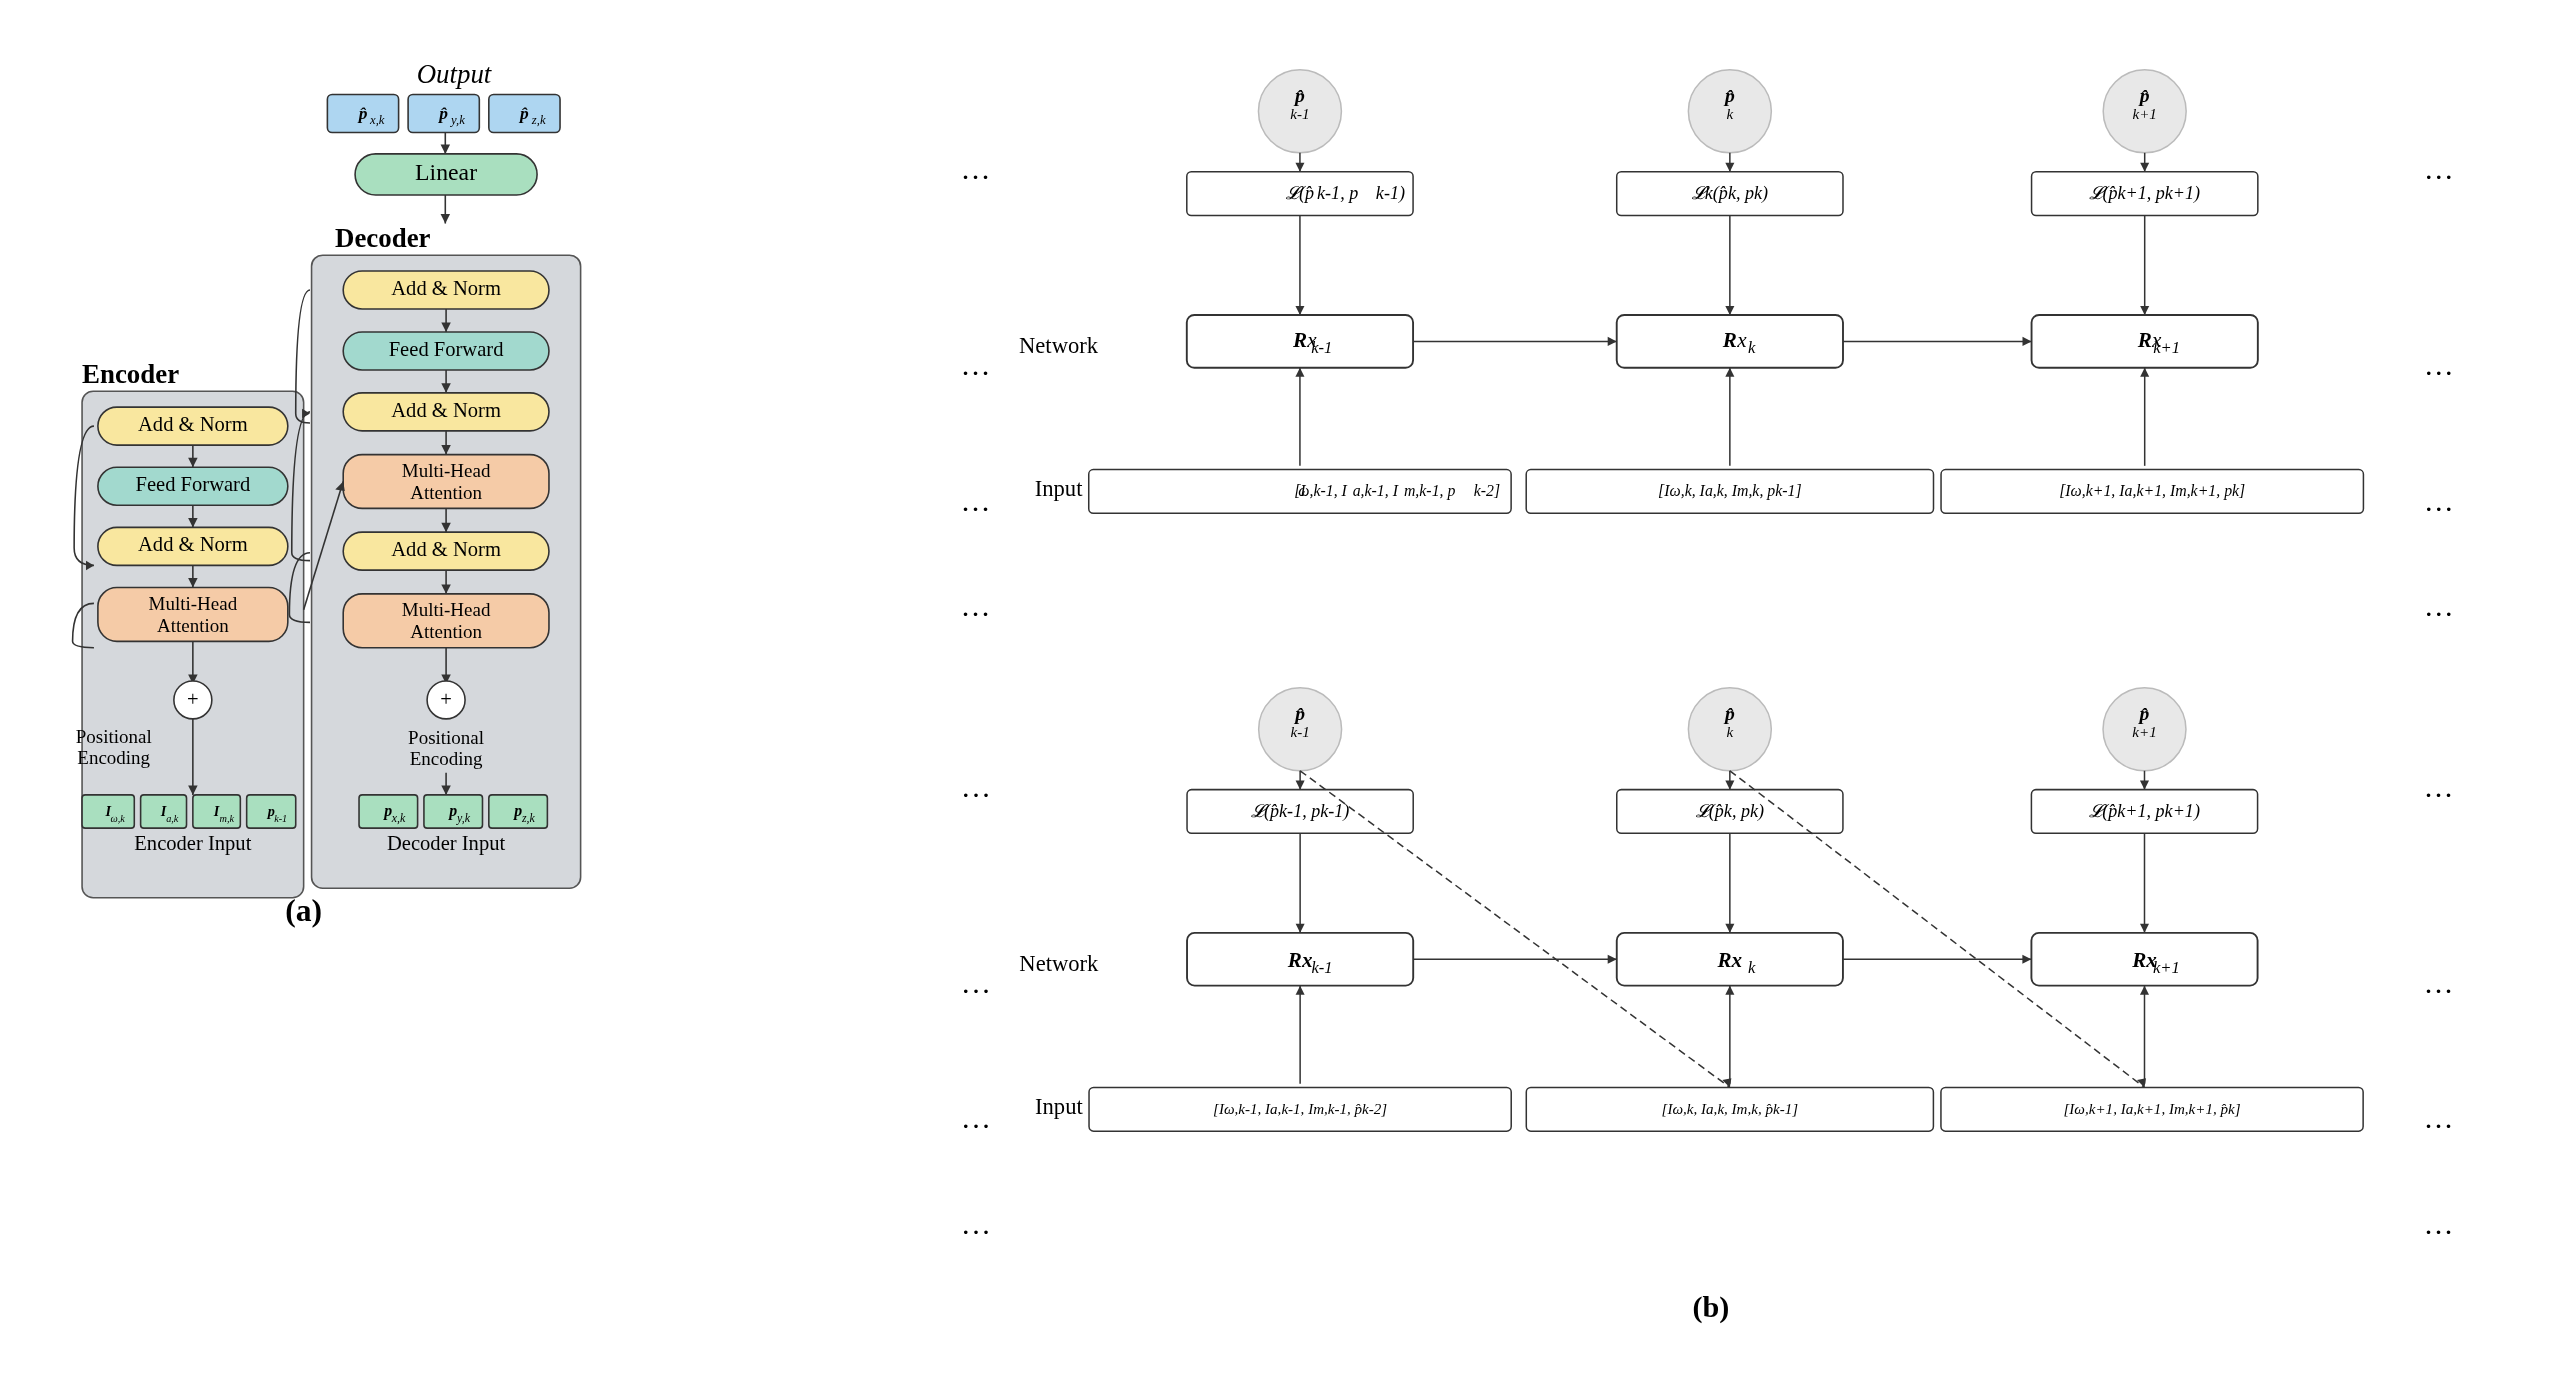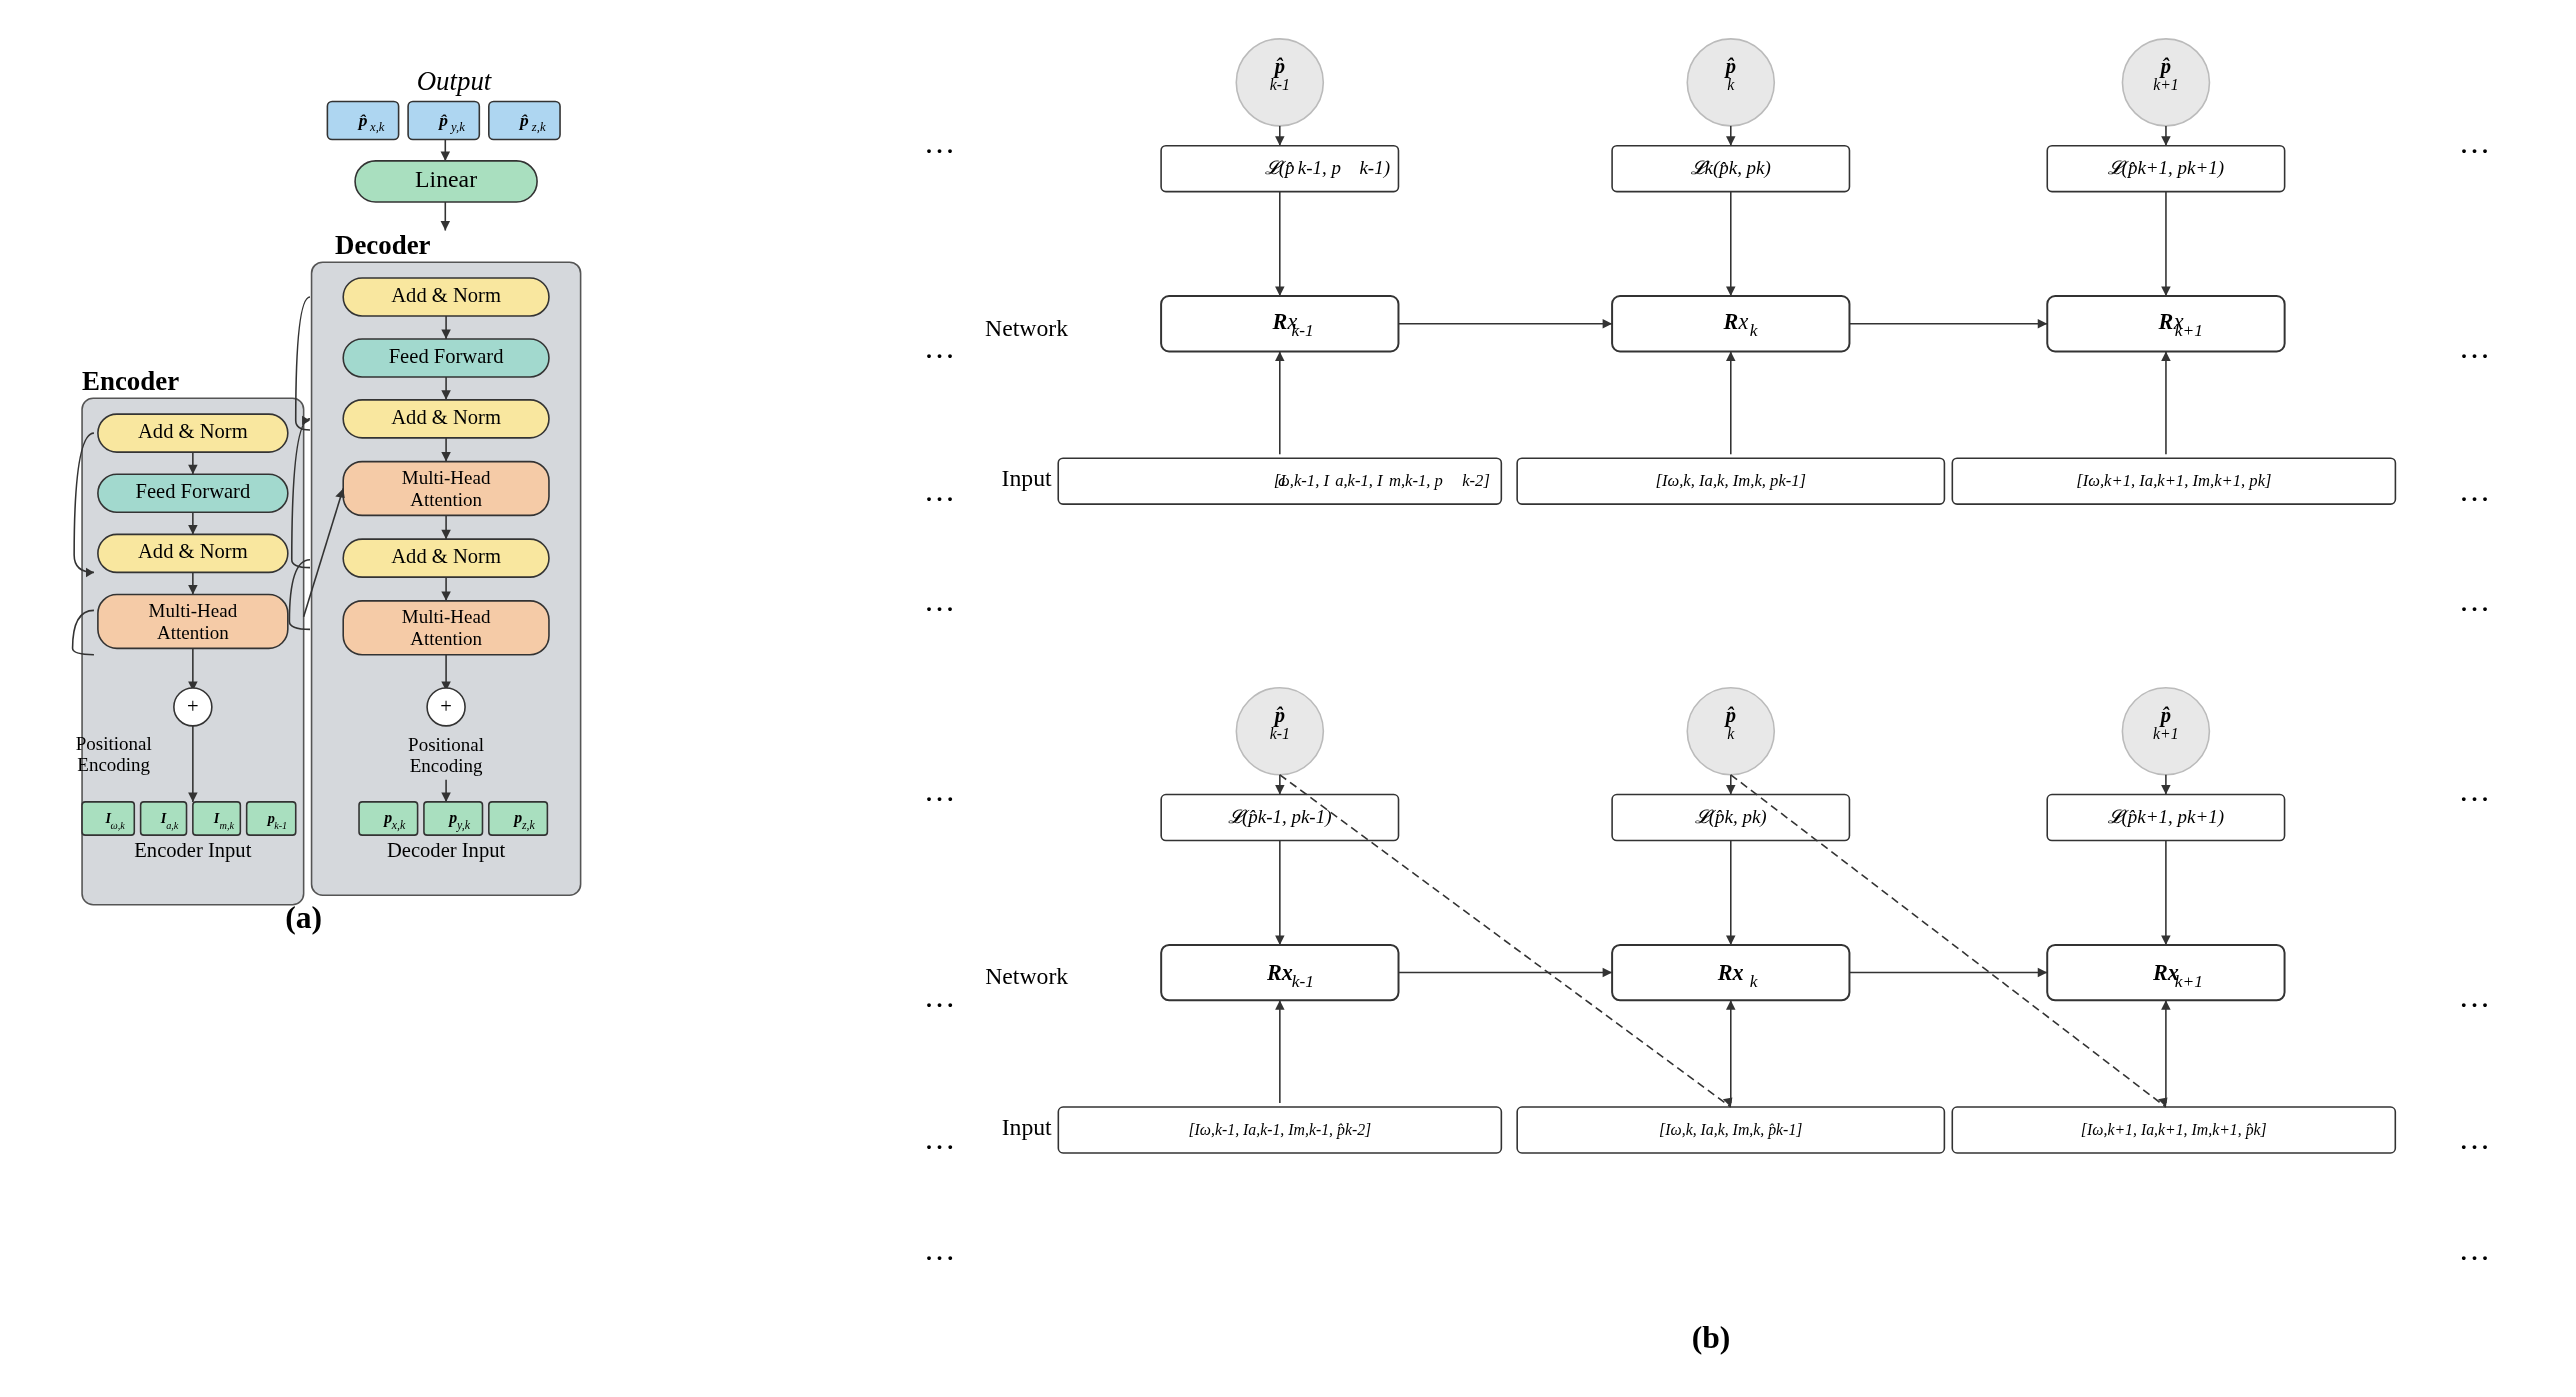--- a/index.html
+++ b/index.html
@@ -12,21 +12,20 @@
       display: flex;
       align-items: center;
       justify-content: center;
     }
     .main-container {
       display: flex;
       width: 2532px;
       height: 1361px;
       padding: 32px;
       gap: 47px;
-      align-items: center;
     }
     
     .left-panel {
       width: 831px;
       display: flex;
       flex-direction: column;
       align-items: center;
       position: relative;
     }
     

